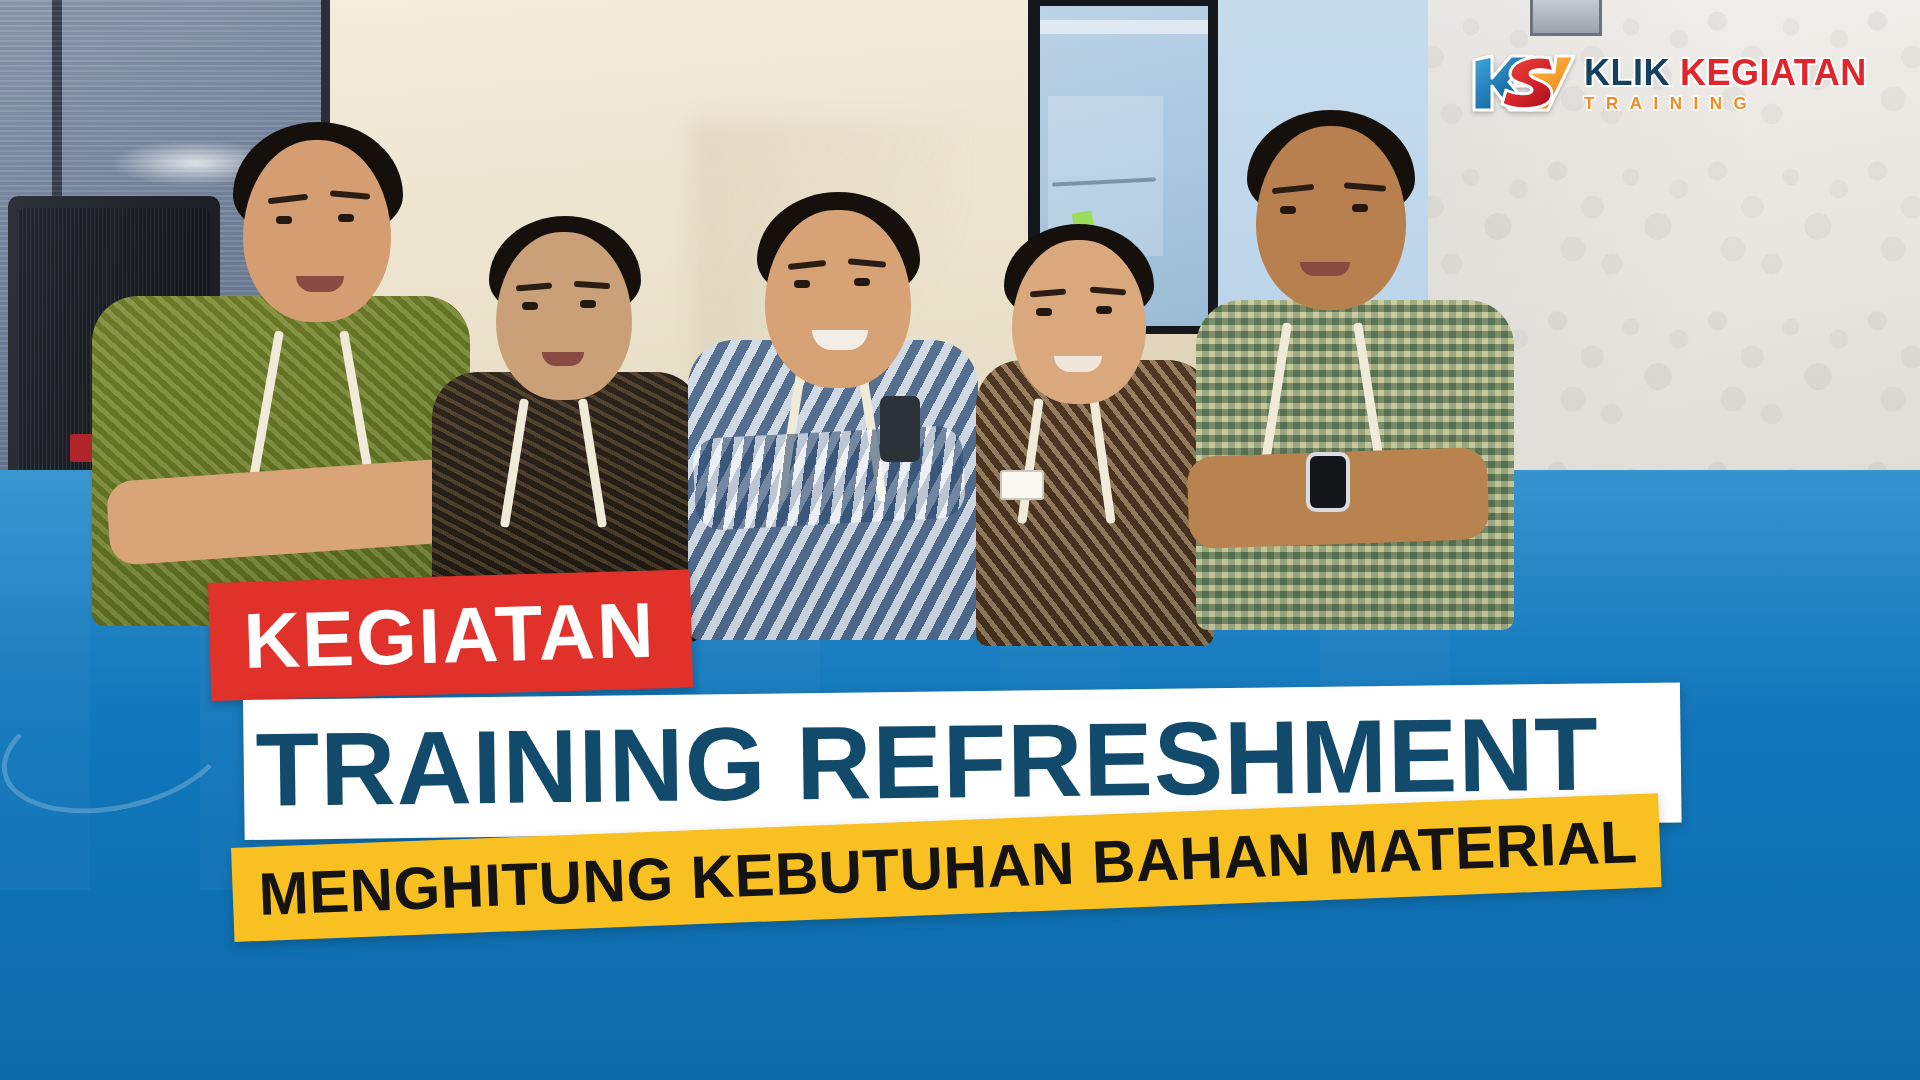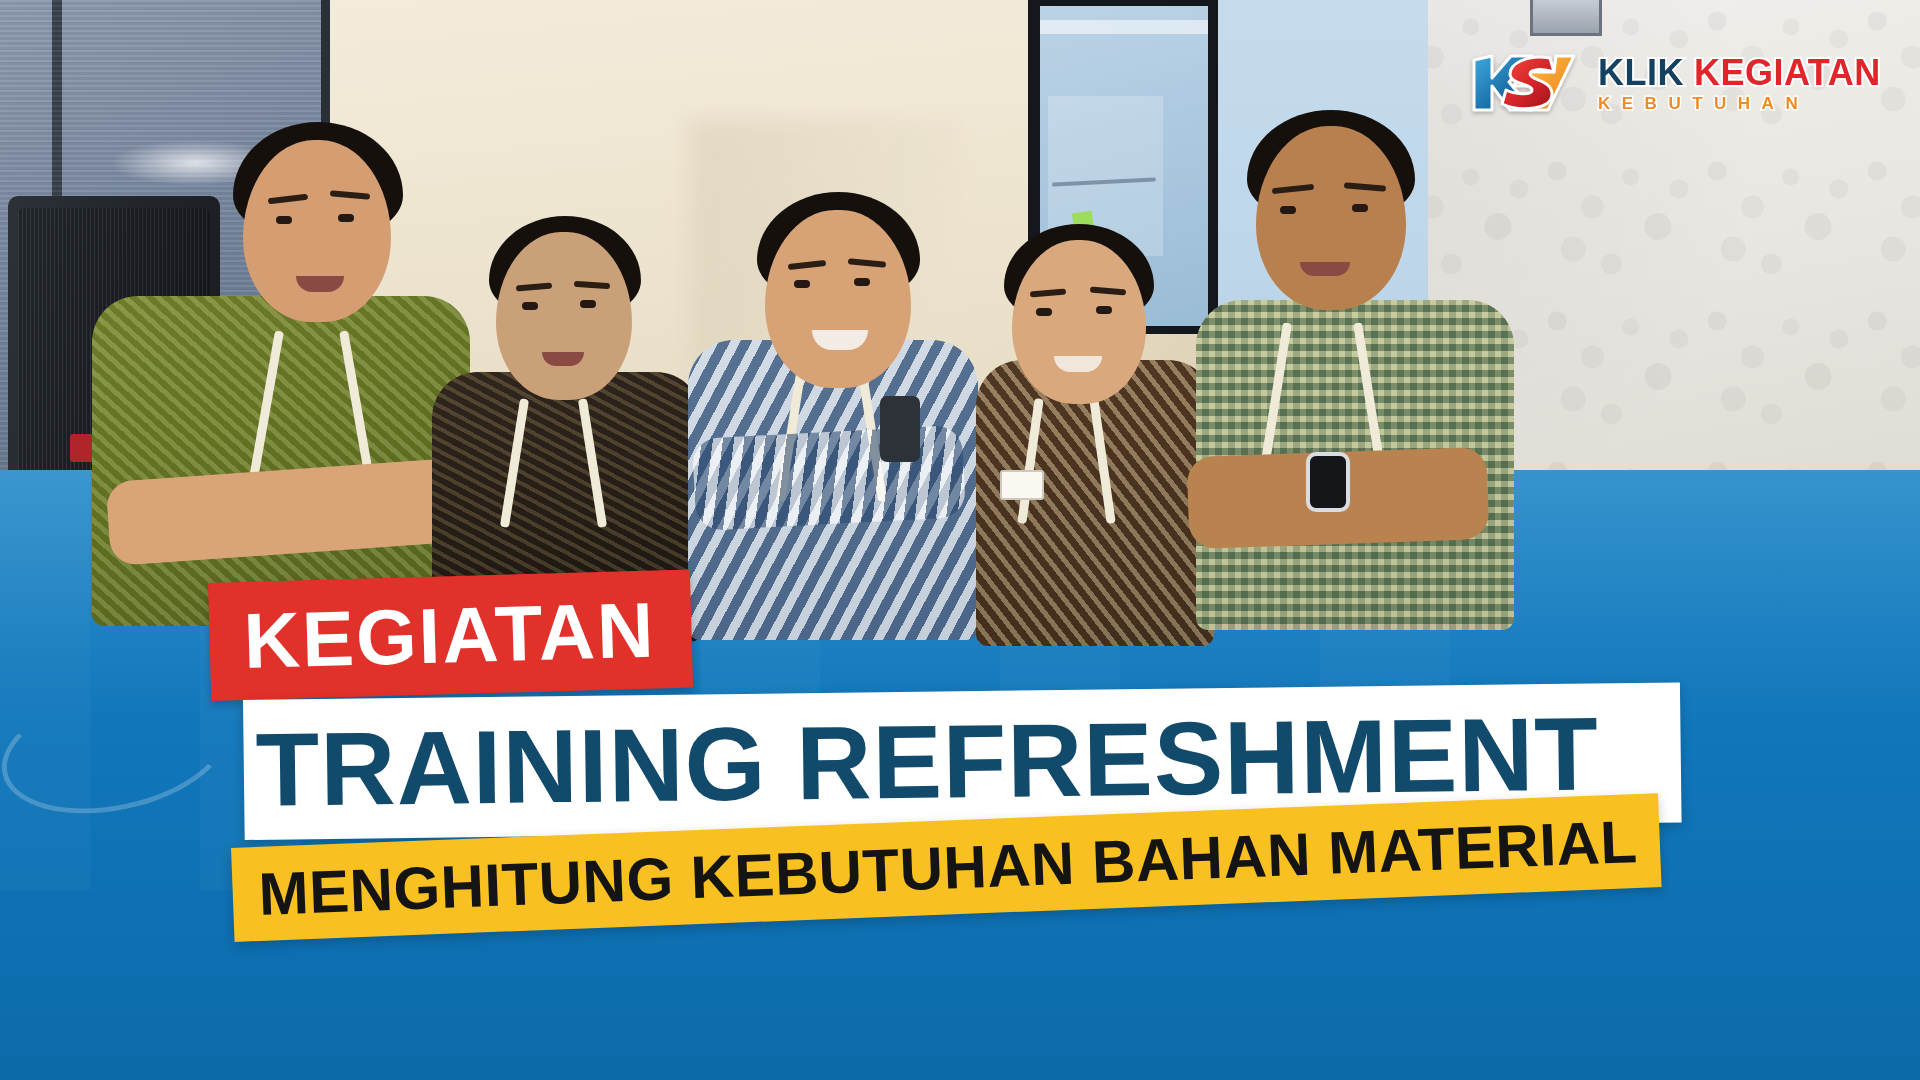--- a/index.html
+++ b/index.html
@@ -214,21 +214,21 @@
       repeating-linear-gradient(0deg, rgba(240,235,195,.35) 0 6px, rgba(60,90,70,.45) 6px 13px),
       repeating-linear-gradient(90deg, rgba(240,235,195,.30) 0 6px, rgba(60,90,70,.40) 6px 13px),
       linear-gradient(170deg,#9aa873,#7e8d5c); }
   .p5-head{ left:1256px; top:126px; width:150px; height:184px; background:#b9804f; }
   .p5-hair{ left:1247px; top:110px; width:168px; height:112px; }
   .p5-arm{ left:1188px; top:452px; width:300px; height:92px; background:#b9834f; transform:rotate(-2deg); }
   .watch{ position:absolute; left:1306px; top:452px; width:44px; height:60px;
     background:#14161a; border-radius:10px; border:4px solid #d9dde2; }
 
   
-  .logo{ position:absolute; left:1470px; top:52px; display:flex; align-items:center; gap:20px; }
+  .logo{ position:absolute; left:1470px; top:52px; display:flex; align-items:center; gap:6px; }
   .logo-mark{ position:relative; width:108px; height:62px; }
   .logo-mark svg{ display:block; filter:drop-shadow(0 2px 2px rgba(0,0,0,.25)); }
   .logo-words{ display:flex; flex-direction:column; line-height:1; }
   .logo-top{ display:flex; gap:10px; align-items:baseline; }
   .logo-klik{ font-size:36px; font-weight:800; color:#14415f; letter-spacing:.5px;
                -webkit-text-stroke:4px #fff; paint-order:stroke fill; }
   .logo-semangat{ font-size:36px; font-weight:800; color:#e1262b; letter-spacing:.5px;
                -webkit-text-stroke:4px #fff; paint-order:stroke fill; }
   .logo-indo{ margin-top:4px; font-size:17px; font-weight:700; color:#ef8b22;
                letter-spacing:11.5px; -webkit-text-stroke:3px #fff; paint-order:stroke fill; }
@@ -401,21 +401,21 @@
         <path d="M4 8 L22 4 L22 26 L41 4 L62 4 L39 30 L62 58 L40 58 L22 34 L22 58 L4 58 Z" fill="url(#gK)" stroke="#ffffff" stroke-width="3" stroke-linejoin="round"></path>
         <path d="M86 4 L104 4 L78 58 L58 58 L70 34 L44 34 L52 20 L84 20 Z" fill="url(#gO)" stroke="#ffffff" stroke-width="3" stroke-linejoin="round"></path>
         <path d="M80 6 C56 2 40 12 40 22 C40 32 62 32 62 38 C62 44 44 42 36 38 L32 52 C50 60 82 58 82 42 C82 28 60 28 60 22 C60 17 72 16 84 20 Z" fill="url(#gS)" stroke="#ffffff" stroke-width="3" stroke-linejoin="round"></path>
       </svg>
     </div>
     <div class="logo-words">
       <div class="logo-top">
         <span class="logo-klik">KLIK</span>
         <span class="logo-semangat">KEGIATAN</span>
       </div>
-      <span class="logo-indo">KEBUTUHAN</span>
+      <span class="logo-indo">TRAINING</span>
     </div>
   </div>
 
   <div class="band band-kegiatan">
     <span>KEGIATAN</span>
   </div>
 
   <div class="band band-training">
     <span>TRAINING REFRESHMENT</span>
   </div>

